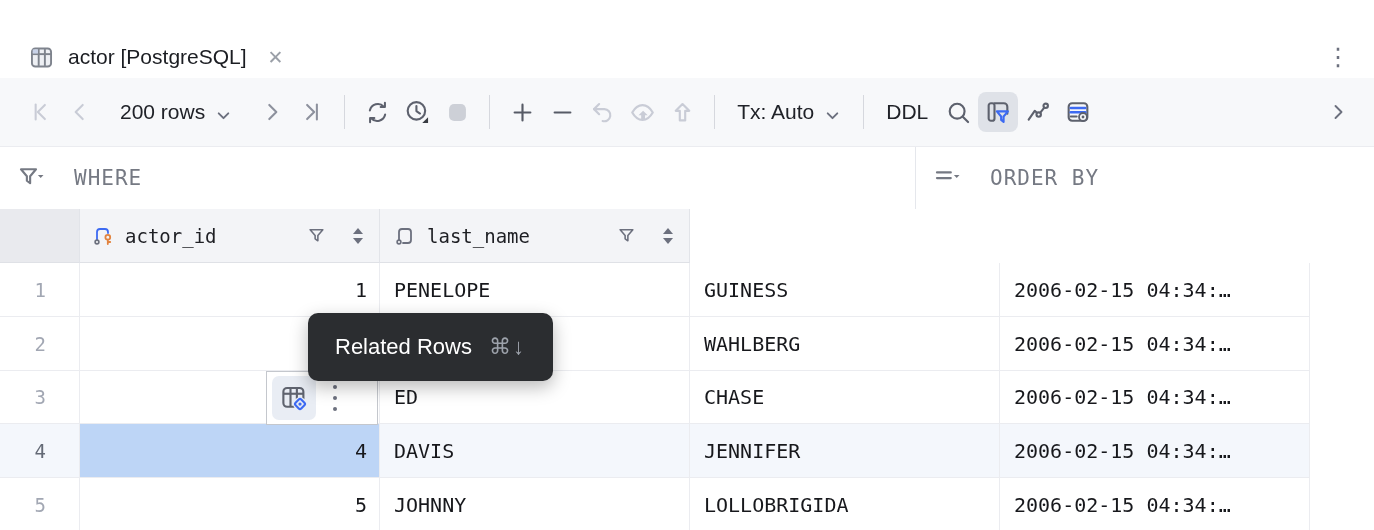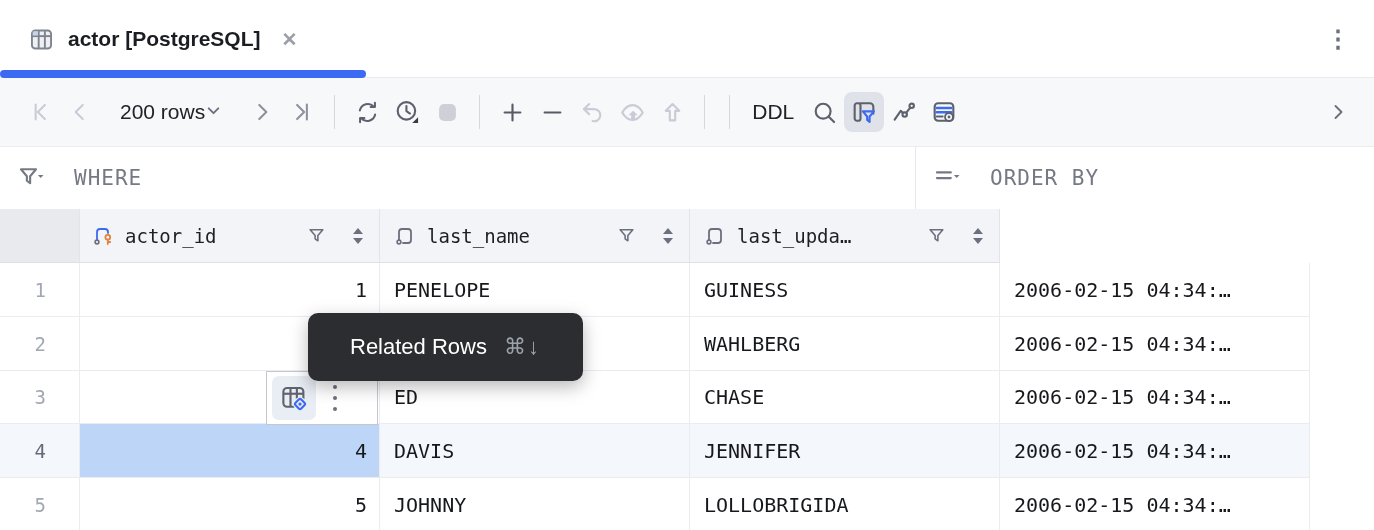--- a/index.html
+++ b/index.html
@@ -1,39 +1,39 @@
 <!DOCTYPE html>
 <html><head>
 <meta charset="utf-8">
 <style>
   * { margin:0; padding:0; box-sizing:border-box; }
   html,body { width:1374px; height:530px; overflow:hidden; background:#fff; }
   body { font-family:"Liberation Sans", sans-serif; color:#1b1d22; }
   .app { position:relative; width:1374px; height:530px; background:#fff; }
 
   
-  .tabbar { position:absolute; left:0; top:0; width:1374px; height:78px; background:#fff;
-            border-bottom:1px solid #e8eaed;font-weight:bold; }
+  .tabbar { position:absolute; left:0; top:18px; width:1374px; height:78px; background:#fff;
+            border-bottom:1px solid #e8eaed; }
   .tab { position:absolute; left:0; top:0; height:78px; display:flex; align-items:center;
          padding:0 26px 0 28px; gap:13px; }
   .tab-title { font-size:21px; color:#1b1d22; }
   .tab-close { font-size:19px; color:#9ba0a8; margin-left:8px; cursor:pointer; }
   .tab-indicator { position:absolute; left:0; top:70px; width:366px; height:8px;
                    background:#3d6af2; border-radius:4px; }
   .tabbar-kebab { position:absolute; right:24px; top:24px; font-size:24px; color:#6c707e;
                   line-height:30px; cursor:pointer; }
 
   
   .toolbar { position:absolute; left:0; top:78px; width:1374px; height:69px; background:#f7f8fa;
              border-bottom:1px solid #ebecf0; display:flex; align-items:center; padding:0 16px 0 20px; }
   .tbtn { width:40px; height:40px; display:flex; align-items:center; justify-content:center;
           border-radius:8px; flex:none; cursor:pointer; }
   .tbtn.toggled { background:#dfe2e8; }
   .tsep { width:1px; height:34px; background:#d6d8de; margin:0 12px; flex:none; }
-  .ttext { font-size:21px; color:#202228; display:flex; align-items:flex-start; 
+  .ttext { font-size:21px; color:#202228; display:flex; align-items:flex-end; gap:10px;
            padding:0 10px; flex:none; cursor:pointer; }
   .ttext .chev { margin-top:2px; }
   .pager-gap { width:10px; flex:none; }
   .toolbar .spacer { flex:1; }
 
   
   .filterbar { position:absolute; left:0; top:147px; width:1374px; height:62px; background:#fff;
                display:flex; font-family:"DejaVu Sans Mono", monospace; }
   .fpane { display:flex; align-items:center; gap:28px; height:100%; }
   .fpane.where { width:916px; padding-left:16px; border-right:1px solid #e5e7ec; }
@@ -74,21 +74,21 @@
   .rr-widget { position:absolute; left:266px; top:371px; width:112px; height:54px;
                background:#fff; border:1px solid #c4c7cd; display:flex; align-items:center;
                padding-left:5px; z-index:5; }
   .rr-btn { width:44px; height:44px; border-radius:7px; background:#e9edf4; display:flex;
             align-items:center; justify-content:center; cursor:pointer; }
   .rr-kebab { margin-left:17px; display:flex; flex-direction:column; gap:7px; cursor:pointer; }
   .rr-kebab i { width:4px; height:4px; border-radius:50%; background:#6c707e; display:block; }
 
   
   .tooltip { position:absolute; left:308px; top:313px; height:68px; background:#2b2d30;
-             border-radius:10px; display:flex; align-items:center; padding:0 42px;
+             border-radius:10px; display:flex; align-items:center; padding:0 27px;
              box-shadow:0 6px 18px rgba(0,0,0,.28); z-index:10; white-space:nowrap; }
   .tooltip .tlabel { color:#fff; font-size:22px; }
   .tooltip .tshort { color:#9da2ab; font-size:22px; margin-left:17px; letter-spacing:2px; }
 
   svg { display:block; }
 </style>
 </head>
 <body>
 
 <div class="app">
@@ -187,20 +187,28 @@
         <path d="M3.5 12c2.3-4.1 5.2-6.1 8.5-6.1s6.2 2 8.5 6.1c-2.3 4.1-5.2 6.1-8.5 6.1S5.8 16.1 3.5 12z"></path>
         <path d="M12.5 10.5l3.8 3.8h-2.2v3.4h-3.2v-3.4H8.7z" fill="#c9ccd6" stroke="none"></path>
       </svg>
     </div>
     <div class="tbtn">
       <svg width="27" height="27" viewBox="0 0 24 24" fill="none" stroke="#c9ccd6" stroke-width="1.9" stroke-linejoin="round">
         <path d="M12 4.5 18 10.5h-3.6V19h-4.8v-8.5H6z"></path>
       </svg>
     </div>
     <div class="tsep"></div>
+    <div class="ttext">
+      <span>Tx: Auto</span>
+      <span class="chev">
+        <svg width="17" height="17" viewBox="0 0 16 16" fill="none" stroke="#6c707e" stroke-width="1.8" stroke-linecap="round" stroke-linejoin="round">
+            <path d="M3.5 6l4.5 4.5L12.5 6"></path>
+          </svg>
+      </span>
+    </div>
     <div class="tsep"></div>
     <div class="ttext">
       <span>DDL</span>
     </div>
     <div class="tbtn">
       <svg width="27" height="27" viewBox="0 0 24 24" fill="none" stroke="#5d616d" stroke-width="1.9" stroke-linecap="round">
         <circle cx="10.8" cy="10.8" r="6.6"></circle>
           <path d="M15.8 15.8l4.7 4.7"></path>
       </svg>
     </div>
@@ -296,38 +304,20 @@
           <svg width="19" height="19" viewBox="0 0 18 18" fill="none" stroke="#6c707e" stroke-width="1.5" stroke-linejoin="round">
               <path d="M3 3.5h12l-4.7 5.5v5l-2.6-1.9V9z"></path>
             </svg>
         </span>
         <span class="sort">
             <i class="up"></i>
             <i class="dn"></i>
           </span>
       </div>
 
-      <div class="cell hcell c-txt">
-        <span>
-          <svg width="24" height="24" viewBox="0 0 24 24" fill="none" stroke="#6c707e" stroke-linecap="round" stroke-linejoin="round" stroke-width="1.8">
-            <path d="M5 16V8a3 3 0 0 1 3-3h6a3 3 0 0 1 3 3v8a3 3 0 0 1-3 3H9"></path>
-            <circle cx="5" cy="18" r="1.9" stroke-width="1.6"></circle>
-          </svg>
-        </span>
-        <span class="hname">last_upda…</span>
-        <span class="funnel">
-          <svg width="19" height="19" viewBox="0 0 18 18" fill="none" stroke="#6c707e" stroke-width="1.5" stroke-linejoin="round">
-              <path d="M3 3.5h12l-4.7 5.5v5l-2.6-1.9V9z"></path>
-            </svg>
-        </span>
-        <span class="sort">
-            <i class="up"></i>
-            <i class="dn"></i>
-          </span>
-      </div>
       <div class="cell c-fill"></div>
     </div>
 
     <div class="grow drow">
       <div class="cell c-gutter">
           <span class="gnum">1</span>
         </div>
       <div class="cell c-id">
           <span class="dcell-text">1</span>
         </div>

